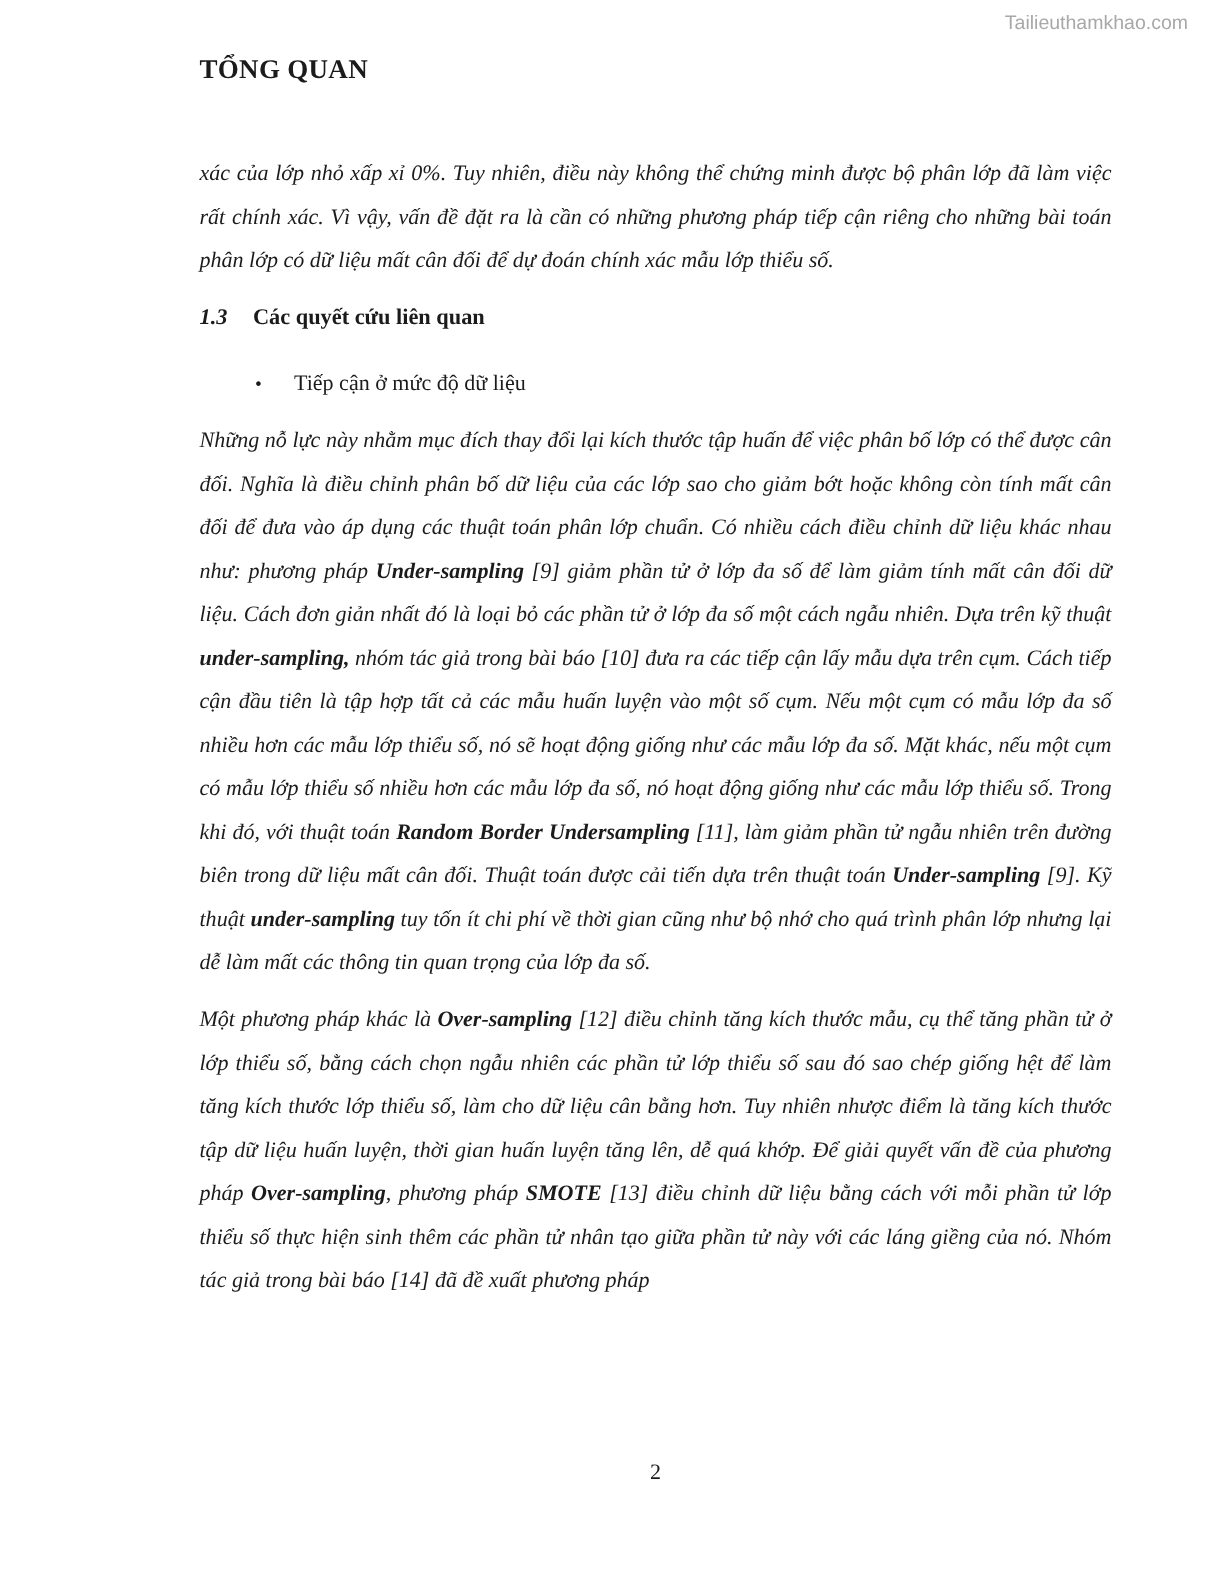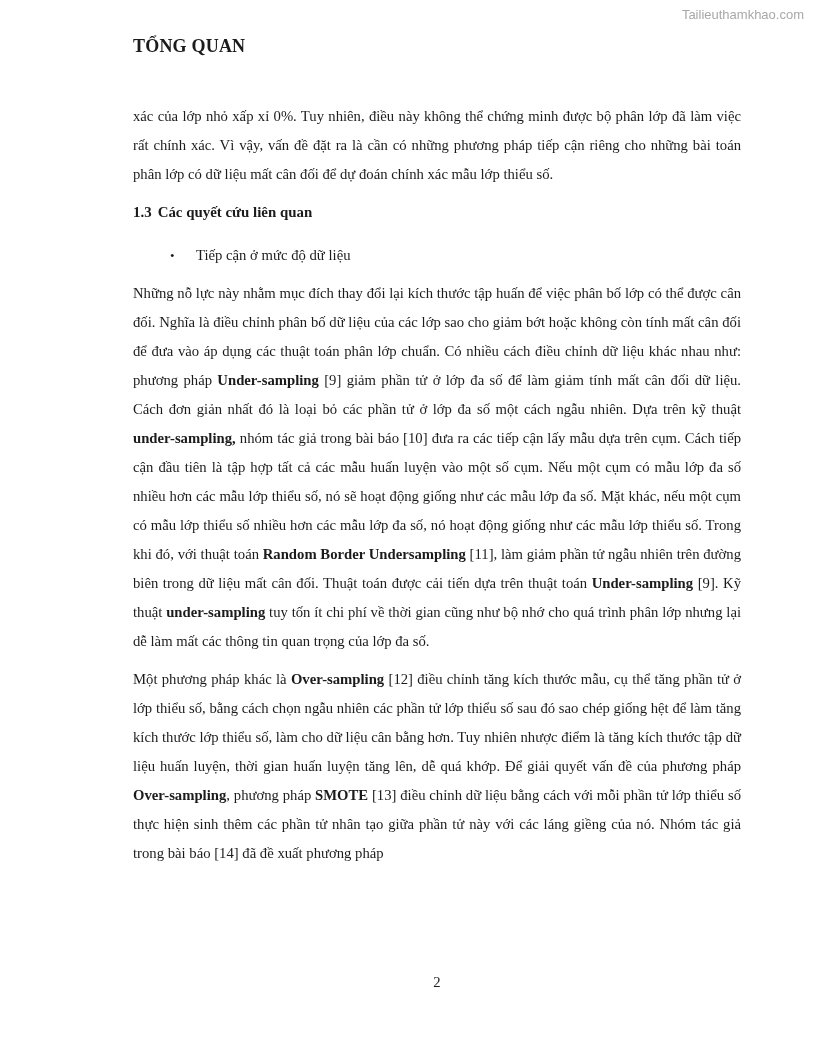--- a/index.html
+++ b/index.html
@@ -13,21 +13,21 @@
     width: 816px;
     height: 1056px;
     background: #ffffff;
     overflow: hidden;
     font-family: "Liberation Serif", "DejaVu Serif", serif;
     color: var(--text, #1b1b1b);
   }
   .watermark {
     position: absolute;
     top: 7px;
-    right: 12px;
+    right: 24px;
     font-family: "Liberation Sans", "DejaVu Sans", sans-serif;
     font-size: 13px;
     color: var(--watermark, #a8a8a8);
     text-align: center;
   }
   .doc-header {
     position: absolute;
     left: 133px;
     top: 36px;
     font-size: 18px;
@@ -38,29 +38,31 @@
     position: absolute;
     left: 133px;
     top: 102px;
     width: 608px;
     font-size: 14.7px;
     line-height: 29px;
     text-align: justify;
   }
   .para {
     margin: 0 0 9px 0;
+    font-style: italic;
   }
   .heading {
     font-size: 14.9px;
     font-weight: bold;
     margin: 2px 0 10px 0;
     text-align: left;
   }
   .heading-number {
-    margin-right: 6px;
+    margin-right: 17px;
+    font-style: italic;
   }
   .bullet {
     padding-left: 37px;
     margin: 14px 0 9px 0;
     text-align: left;
   }
   .bullet-marker {
     display: inline-block;
     width: 26px;
     font-size: 13px;

